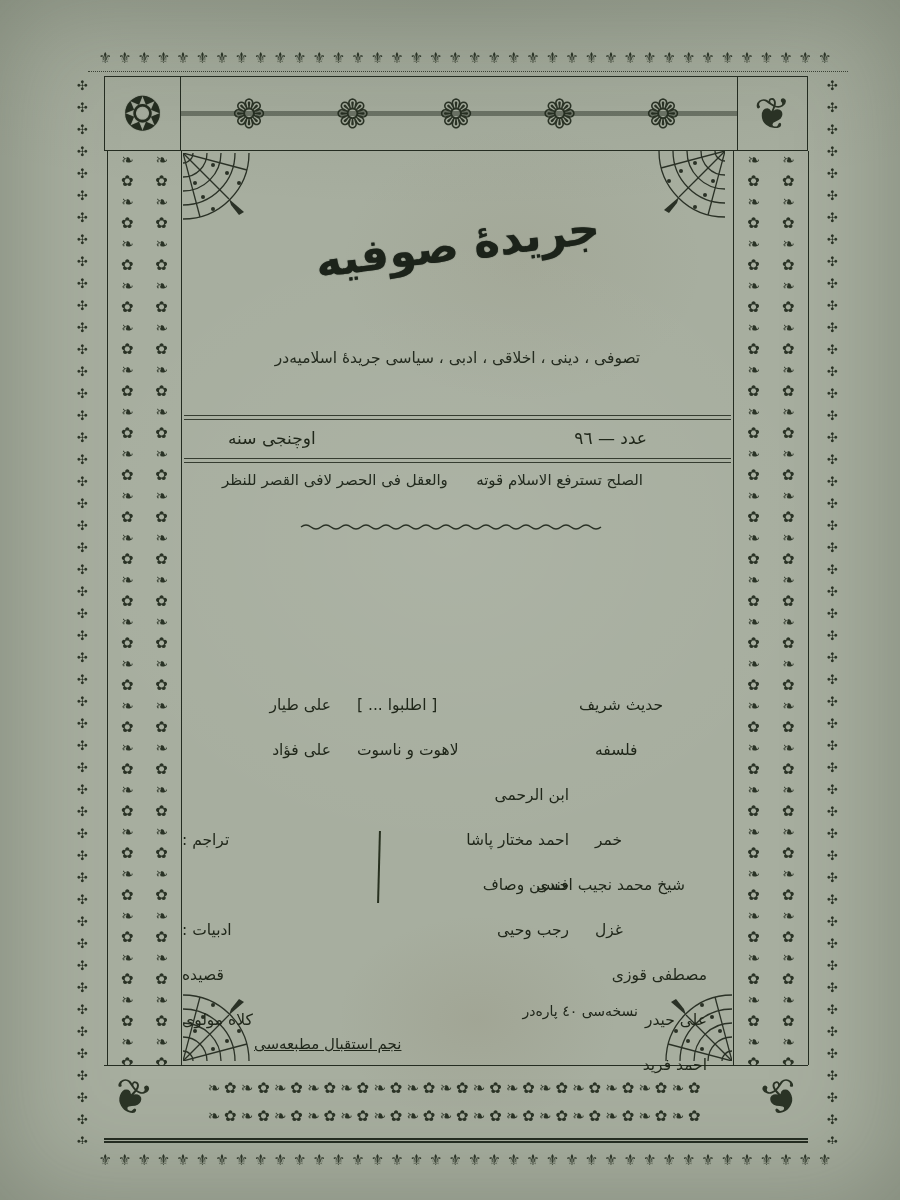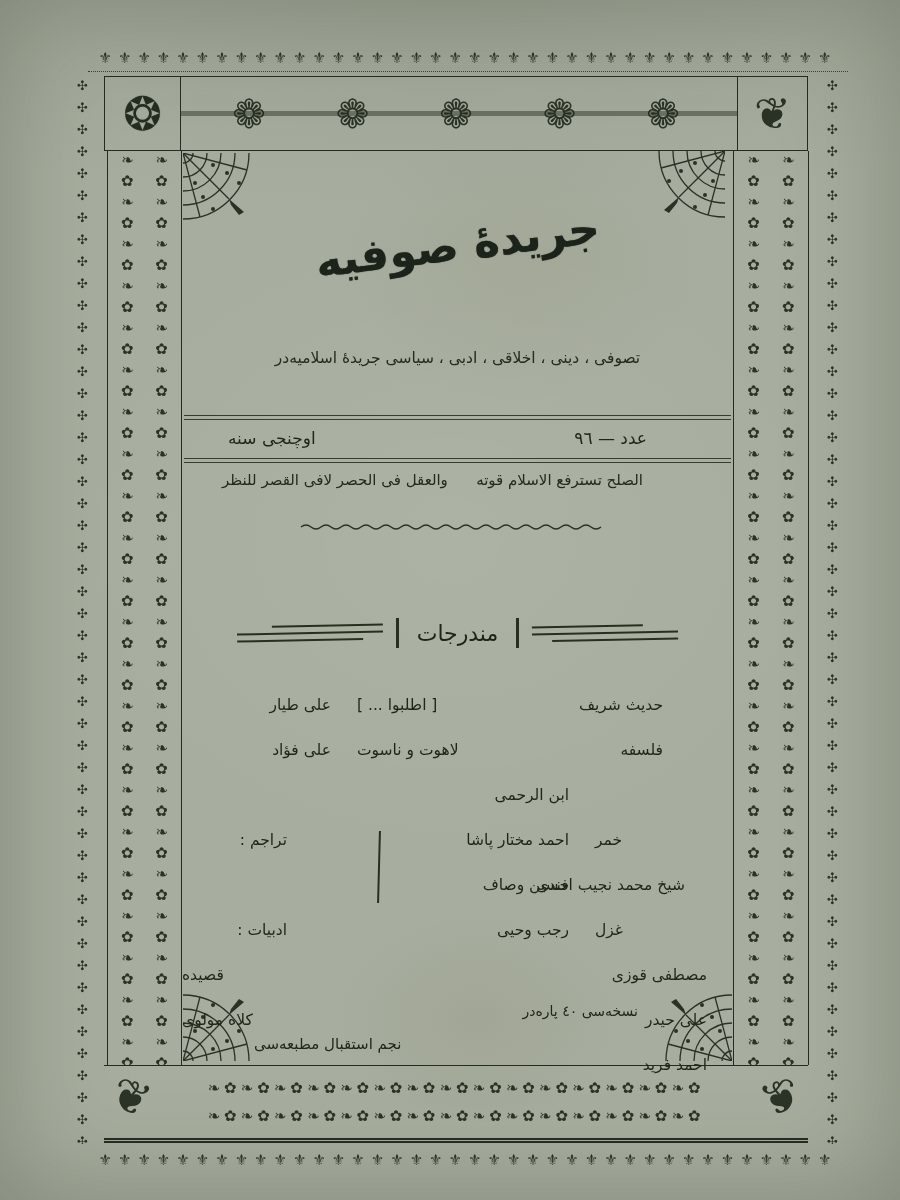--- a/index.html
+++ b/index.html
@@ -136,30 +136,30 @@
   .toc-lines-right .tls-c{align-self:flex-end;}
   .toc-bar{width:2.5px;height:30px;background:#27301f;}
   .toc-word{font-size:22px;color:#1d2418;direction:rtl;padding:0 5px;}
   
   .toc-table{
     position:absolute;top:524px;left:0;right:0;direction:rtl;
     display:grid;grid-template-columns:138px 238px auto;
     font-size:15.5px;color:#1f2619;
   }
   .toc-table span{height:29px;line-height:29px;white-space:nowrap;overflow:visible;margin-top:16px;}
-  .cell-cat{text-align:right;padding-left:0;padding-right:70px;}
+  .cell-cat{text-align:left;padding-left:0;padding-right:70px;}
   .cell-ttl{text-align:left;padding-right:48px;}
   .cell-aut{text-align:right;padding-right:26px;}
   .brace{
     position:absolute;left:196px;top:680px;width:2px;height:72px;
     background:#27301f;transform:rotate(1.5deg);
   }
   
   .price{position:absolute;top:852px;right:95px;font-size:14px;direction:rtl;color:#20271b;}
-  .printer{position:absolute;top:884px;left:72px;font-size:15px;direction:rtl;color:#20271b;}
+  .printer{position:absolute;top:884px;left:72px;font-size:15px;direction:rtl;color:#20271b;text-decoration:underline;}
 </style>
 </head>
 <body>
 
 <div class="page">
 
   <div class="fleur-row fleur-top orn">⚜⚜⚜⚜⚜⚜⚜⚜⚜⚜⚜⚜⚜⚜⚜⚜⚜⚜⚜⚜⚜⚜⚜⚜⚜⚜⚜⚜⚜⚜⚜⚜⚜⚜⚜⚜⚜⚜</div>
   <div class="fleur-row fleur-bottom orn">⚜⚜⚜⚜⚜⚜⚜⚜⚜⚜⚜⚜⚜⚜⚜⚜⚜⚜⚜⚜⚜⚜⚜⚜⚜⚜⚜⚜⚜⚜⚜⚜⚜⚜⚜⚜⚜⚜</div>
 
   <div class="cross-col cross-left orn">✣✣✣✣✣✣✣✣✣✣✣✣✣✣✣✣✣✣✣✣✣✣✣✣✣✣✣✣✣✣✣✣✣✣✣✣✣✣✣✣✣✣✣✣✣✣✣✣✣✣✣✣✣✣</div>
@@ -285,35 +285,20 @@
     <div class="drule drule-2"></div>
 
     <div class="motto-row">
       <span>الصلح تسترفع الاسلام قوته</span>
       <span>والعقل فى الحصر لافى القصر للنظر</span>
     </div>
     <svg class="squiggle" viewBox="0 0 302 9" preserveAspectRatio="none">
       <path fill="none" stroke="#2a3226" stroke-width="1.4" d="M1 5 q5 -4 10 0 t10 0 t10 0 t10 0 t10 0 t10 0 t10 0 t10 0 t10 0 t10 0 t10 0 t10 0 t10 0 t10 0 t10 0 t10 0 t10 0 t10 0 t10 0 t10 0 t10 0 t10 0 t10 0 t10 0 t10 0 t10 0 t10 0 t10 0 t10 0 t10 0"></path>
     </svg>
 
-    <div class="toc-head">
-      <div class="toc-lines toc-lines-left">
-        <div class="tls-a"></div>
-          <div class="tls-b"></div>
-          <div class="tls-c"></div>
-      </div>
-      <div class="toc-bar"></div>
-      <div class="toc-word">مندرجات</div>
-      <div class="toc-bar"></div>
-      <div class="toc-lines toc-lines-right">
-        <div class="tls-a"></div>
-          <div class="tls-b"></div>
-          <div class="tls-c"></div>
-      </div>
-    </div>
 
     <div class="toc-table">
       <span class="cell-cat">حديث شريف</span>
       <span class="cell-ttl">[ اطلبوا ... ]</span>
       <span class="cell-aut">على طيار</span>
 
       <span class="cell-cat">فلسفه</span>
       <span class="cell-ttl">لاهوت و ناسوت</span>
       <span class="cell-aut">على فؤاد</span>
 

